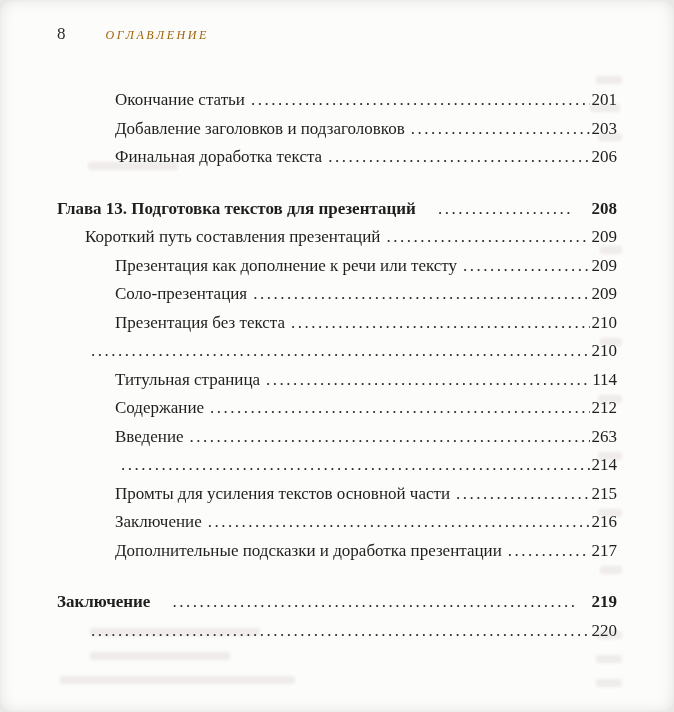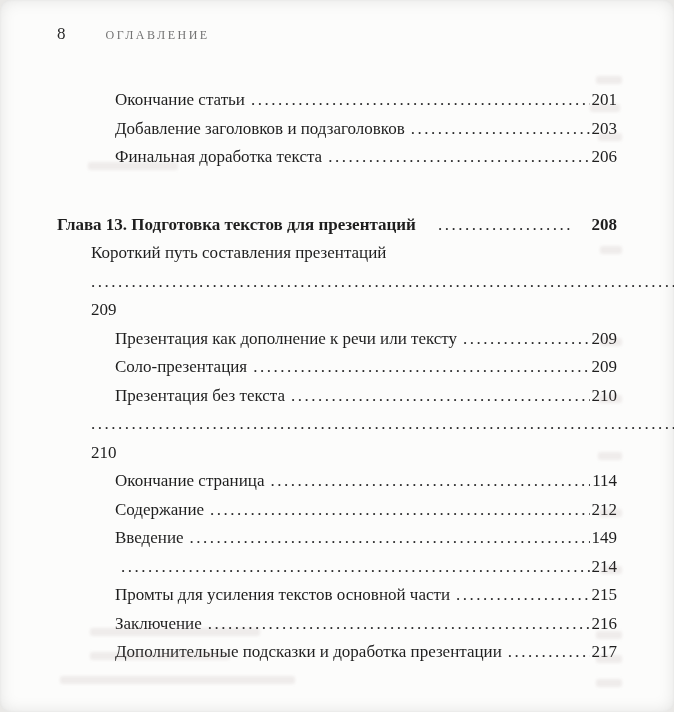--- a/index.html
+++ b/index.html
@@ -26,38 +26,39 @@
     padding: 24px 0 0 57px;
   }
   .folio {
     font-size: 17px;
     color: #2a2a2a;
     margin-right: 40px;
   }
   .head-title {
     font-size: 12px;
     letter-spacing: 2.5px;
-    color: #737373;
+    color: #a16207;
+    font-style: italic;
   }
   .toc {
     padding: 42px 57px 0 57px;
   }
   .toc-row {
     display: flex;
     align-items: baseline;
     font-size: 17px;
     line-height: 28.5px;
     color: #1e1e1e;
     white-space: nowrap;
   }
-  .toc-row.level-1 { padding-left: 28px; flex-direction: column; }
+  .toc-row.level-1 { padding-left: 28px; }
   .toc-row.level-2 { padding-left: 58px; }
   .toc-row.bold .toc-title,
   .toc-row.bold .toc-page { font-weight: bold; }
-  .toc-row.gap-before { margin-top: 39px; gap: 16px; }
+  .toc-row.gap-before { margin-top: 23px; gap: 16px; }
   .toc-title { flex: 0 0 auto; text-align: right; }
   .toc-dots {
     flex: 1 1 auto;
     overflow: hidden;
     white-space: nowrap;
     letter-spacing: 2.5px;
     margin: 0 2px 0 6px;
     color: #2a2a2a;
   }
   .toc-page { flex: 0 0 auto; }
@@ -120,33 +121,33 @@
       <div class="toc-row level-2">
       <span class="toc-title">Презентация без текста</span>
       <span class="toc-dots">............................................................................................................................................................................................................................................................................................................</span>
       <span class="toc-page">210</span>
     </div>
       <div class="toc-row level-1">
       <span class="toc-dots">............................................................................................................................................................................................................................................................................................................</span>
       <span class="toc-page">210</span>
     </div>
       <div class="toc-row level-2">
-      <span class="toc-title">Окончание страница</span>
+      <span class="toc-title">Титульная страница</span>
       <span class="toc-dots">............................................................................................................................................................................................................................................................................................................</span>
       <span class="toc-page">114</span>
     </div>
       <div class="toc-row level-2">
       <span class="toc-title">Содержание</span>
       <span class="toc-dots">............................................................................................................................................................................................................................................................................................................</span>
       <span class="toc-page">212</span>
     </div>
       <div class="toc-row level-2">
       <span class="toc-title">Введение</span>
       <span class="toc-dots">............................................................................................................................................................................................................................................................................................................</span>
-      <span class="toc-page">149</span>
+      <span class="toc-page">263</span>
     </div>
       <div class="toc-row level-2">
       <span class="toc-dots">............................................................................................................................................................................................................................................................................................................</span>
       <span class="toc-page">214</span>
     </div>
       <div class="toc-row level-2">
       <span class="toc-title">Промты для усиления текстов основной части</span>
       <span class="toc-dots">............................................................................................................................................................................................................................................................................................................</span>
       <span class="toc-page">215</span>
     </div>

